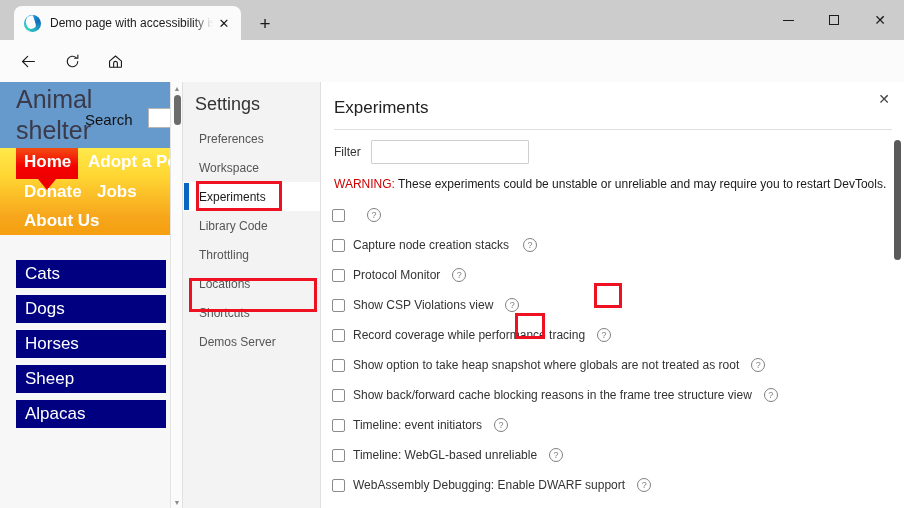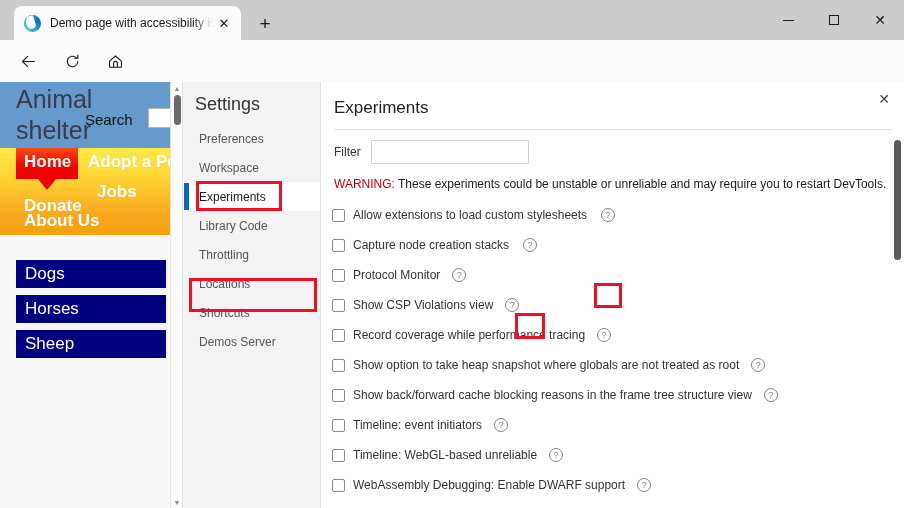--- a/index.html
+++ b/index.html
@@ -192,21 +192,21 @@
   #nav-home-label {
     position: absolute; left: 24px; top: 4px;
     font-size: 17px; color: #ffffff; font-weight: 600;
   }
   .site-nav-link {
     position: absolute;
     font-size: 17px; color: #ffffff; font-weight: 600;
     white-space: nowrap;
   }
   #nav-adopt  { left: 88px;  top: 4px; }
-  #nav-donate { left: 24px;  top: 34px; margin-top: 14px; }
+  #nav-donate { left: 24px;  top: 34px; }
   #nav-jobs   { left: 97px;  top: 34px; }
   #nav-about  { left: 24px;  top: 63px; }
 
   #site-categories {
     position: absolute; left: 0; top: 178px;
     width: 182px;
   }
   .category-item {
     margin: 0 16px 7px 16px;
     height: 28px;
@@ -478,23 +478,25 @@
       <div id="site-nav">
         <div id="nav-home-pill"></div>
         <div id="nav-home-label">Home</div>
         <div class="site-nav-link" id="nav-adopt">Adopt a Pet</div>
         <div class="site-nav-link" id="nav-donate">Donate</div>
         <div class="site-nav-link" id="nav-jobs">Jobs</div>
         <div class="site-nav-link" id="nav-about">About Us</div>
       </div>
 
       <div id="site-categories">
+        <div class="category-item">Cats</div>
         <div class="category-item">Dogs</div>
         <div class="category-item">Horses</div>
         <div class="category-item">Sheep</div>
+        <div class="category-item">Alpacas</div>
       </div>
 
       <div id="page-scrollbar">
         <div class="sb-arrow" id="page-sb-up">▲</div>
         <div id="page-sb-thumb"></div>
         <div class="sb-arrow" id="page-sb-down">▼</div>
       </div>
     </div>
 
     <div id="settings-dialog">
@@ -520,21 +522,20 @@
           <span id="filter-label">Filter</span>
           <input id="filter-input" type="text" placeholder="" style="">
         </div>
 
         <div id="warning-row"><span class="warn-word">WARNING:</span><span> These experiments could be unstable or unreliable and may require you to restart DevTools.</span></div>
 
         <div id="experiments-list">
 
           <div class="experiment-row">
             <span class="exp-checkbox"></span>
-            <span class="exp-label">Allow extensions to load custom stylesheets</span>
             <span class="exp-help boxed-a">?</span>
           </div>
 
           <div class="experiment-row">
             <span class="exp-checkbox"></span>
             <span class="exp-label">Capture node creation stacks</span>
             <span class="exp-help boxed-a">?</span>
           </div>
 
           <div class="experiment-row">

